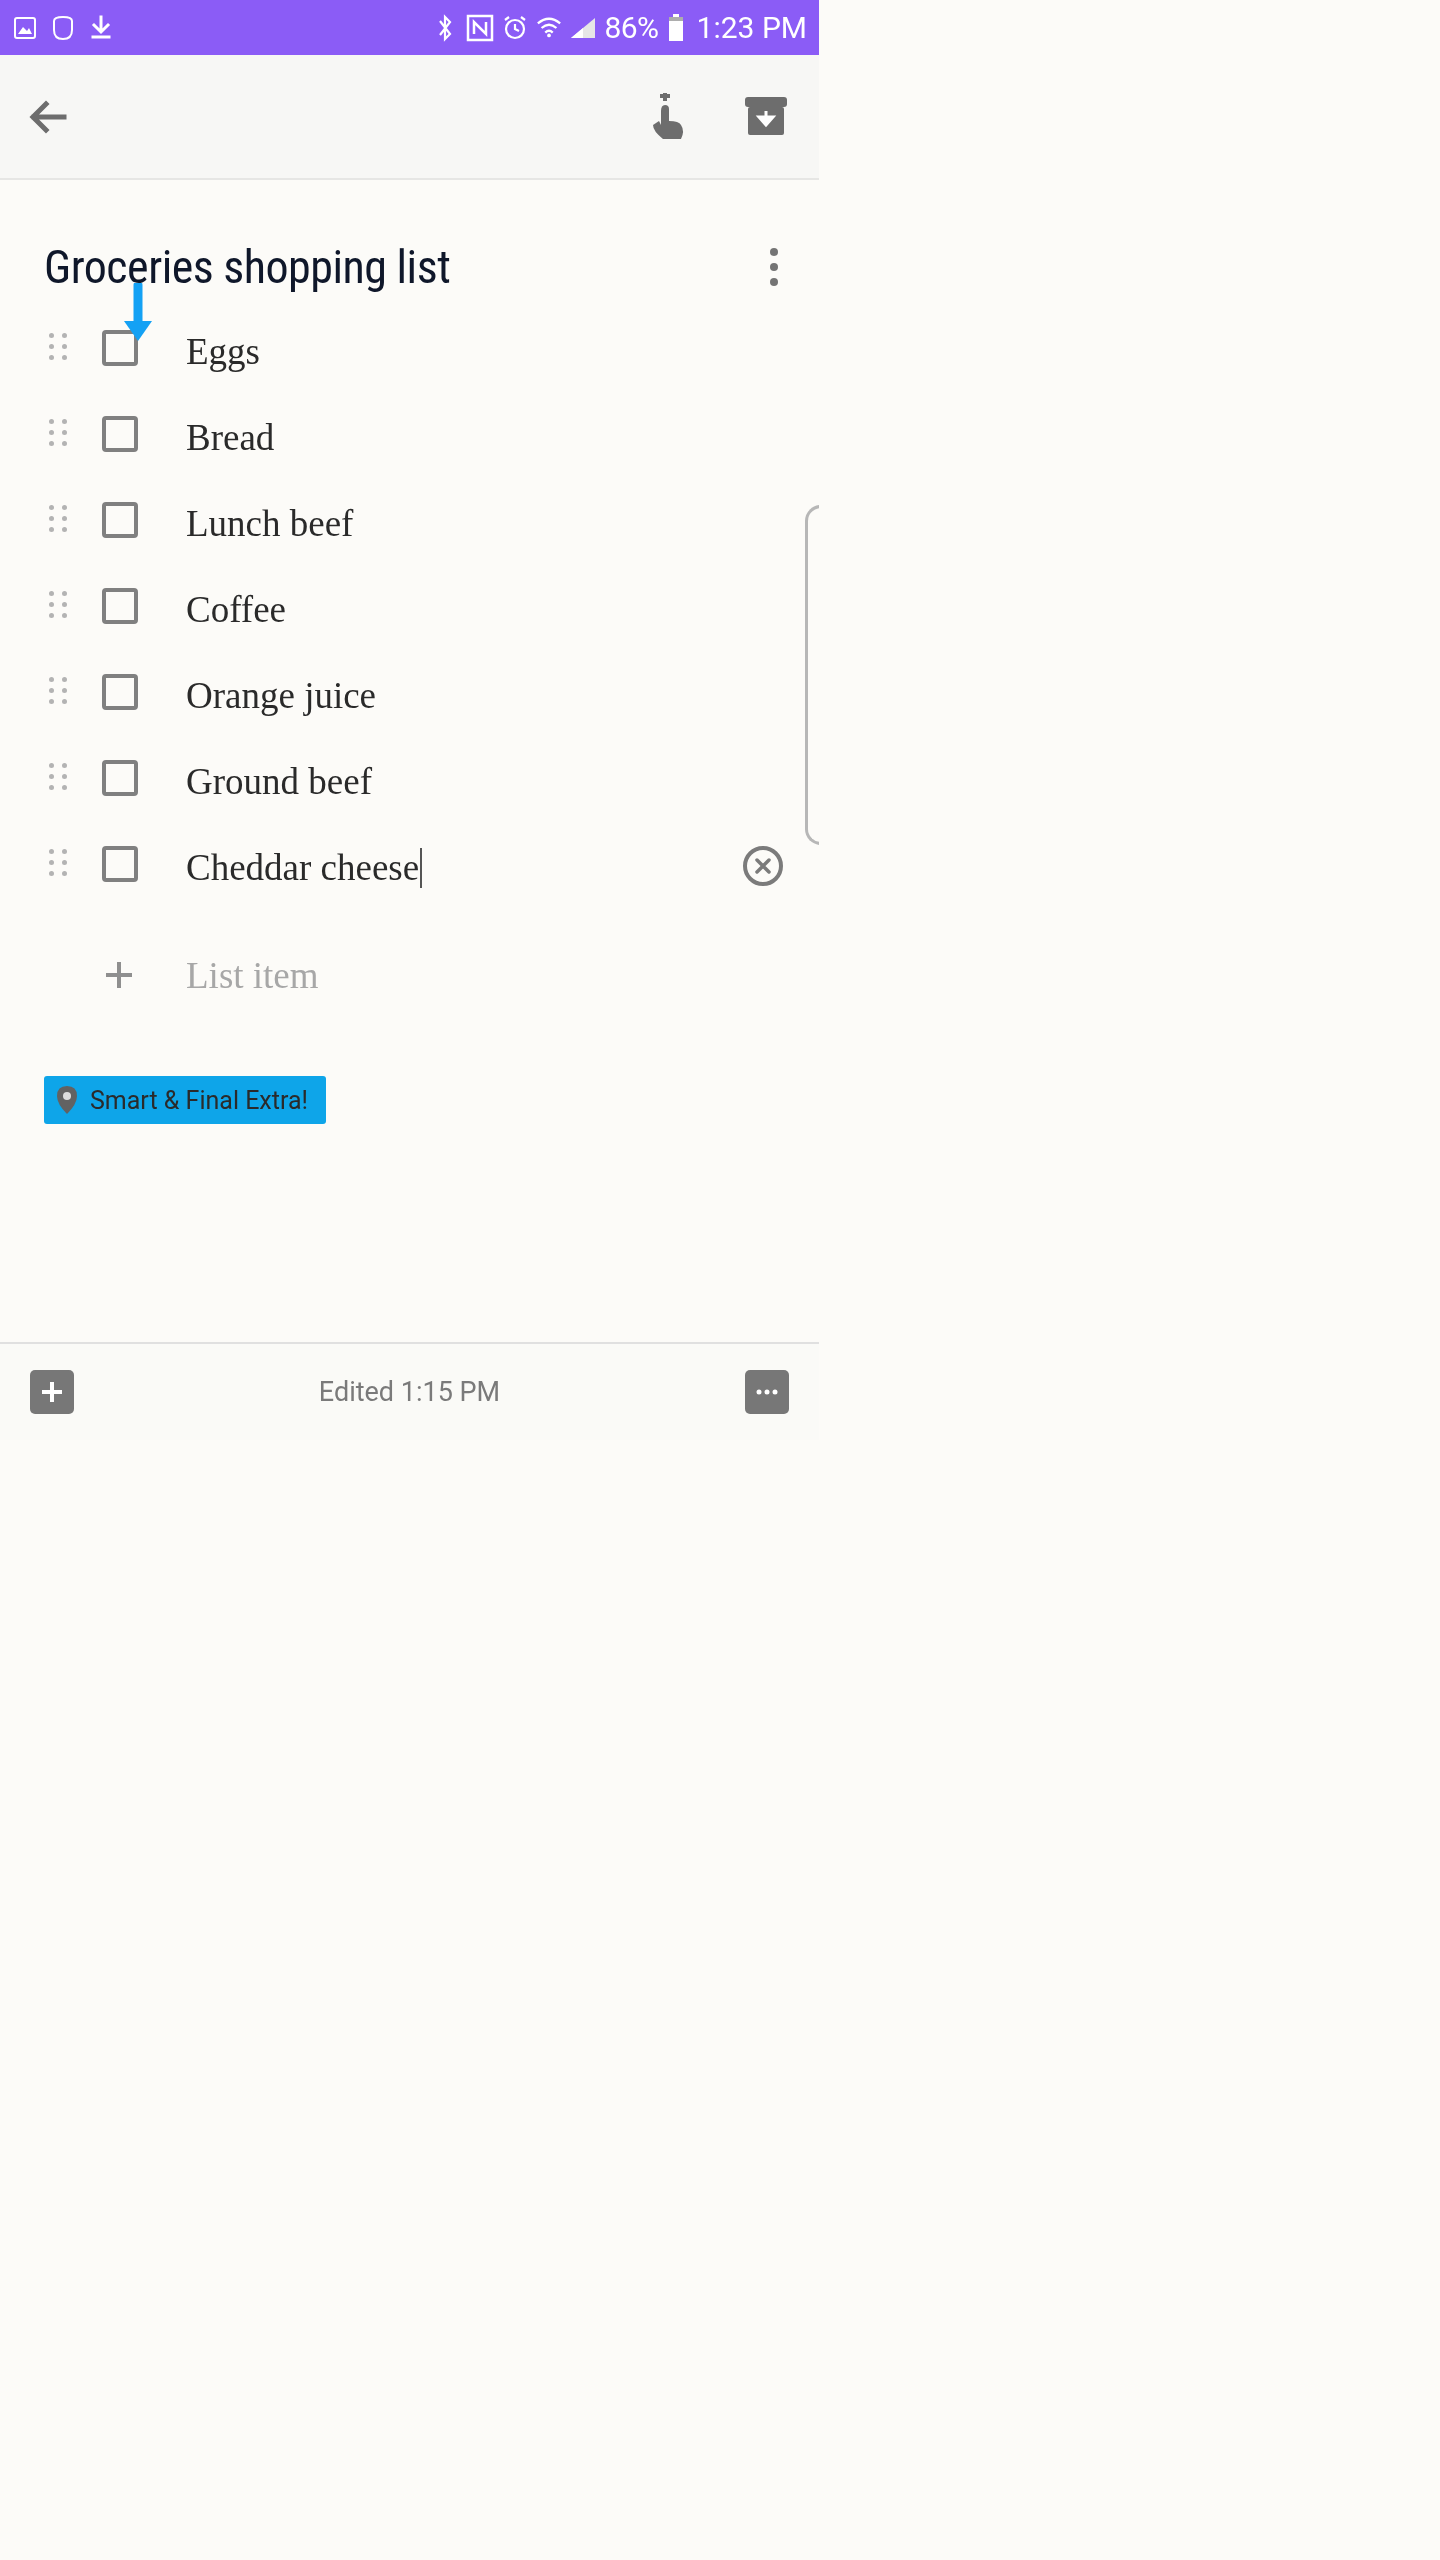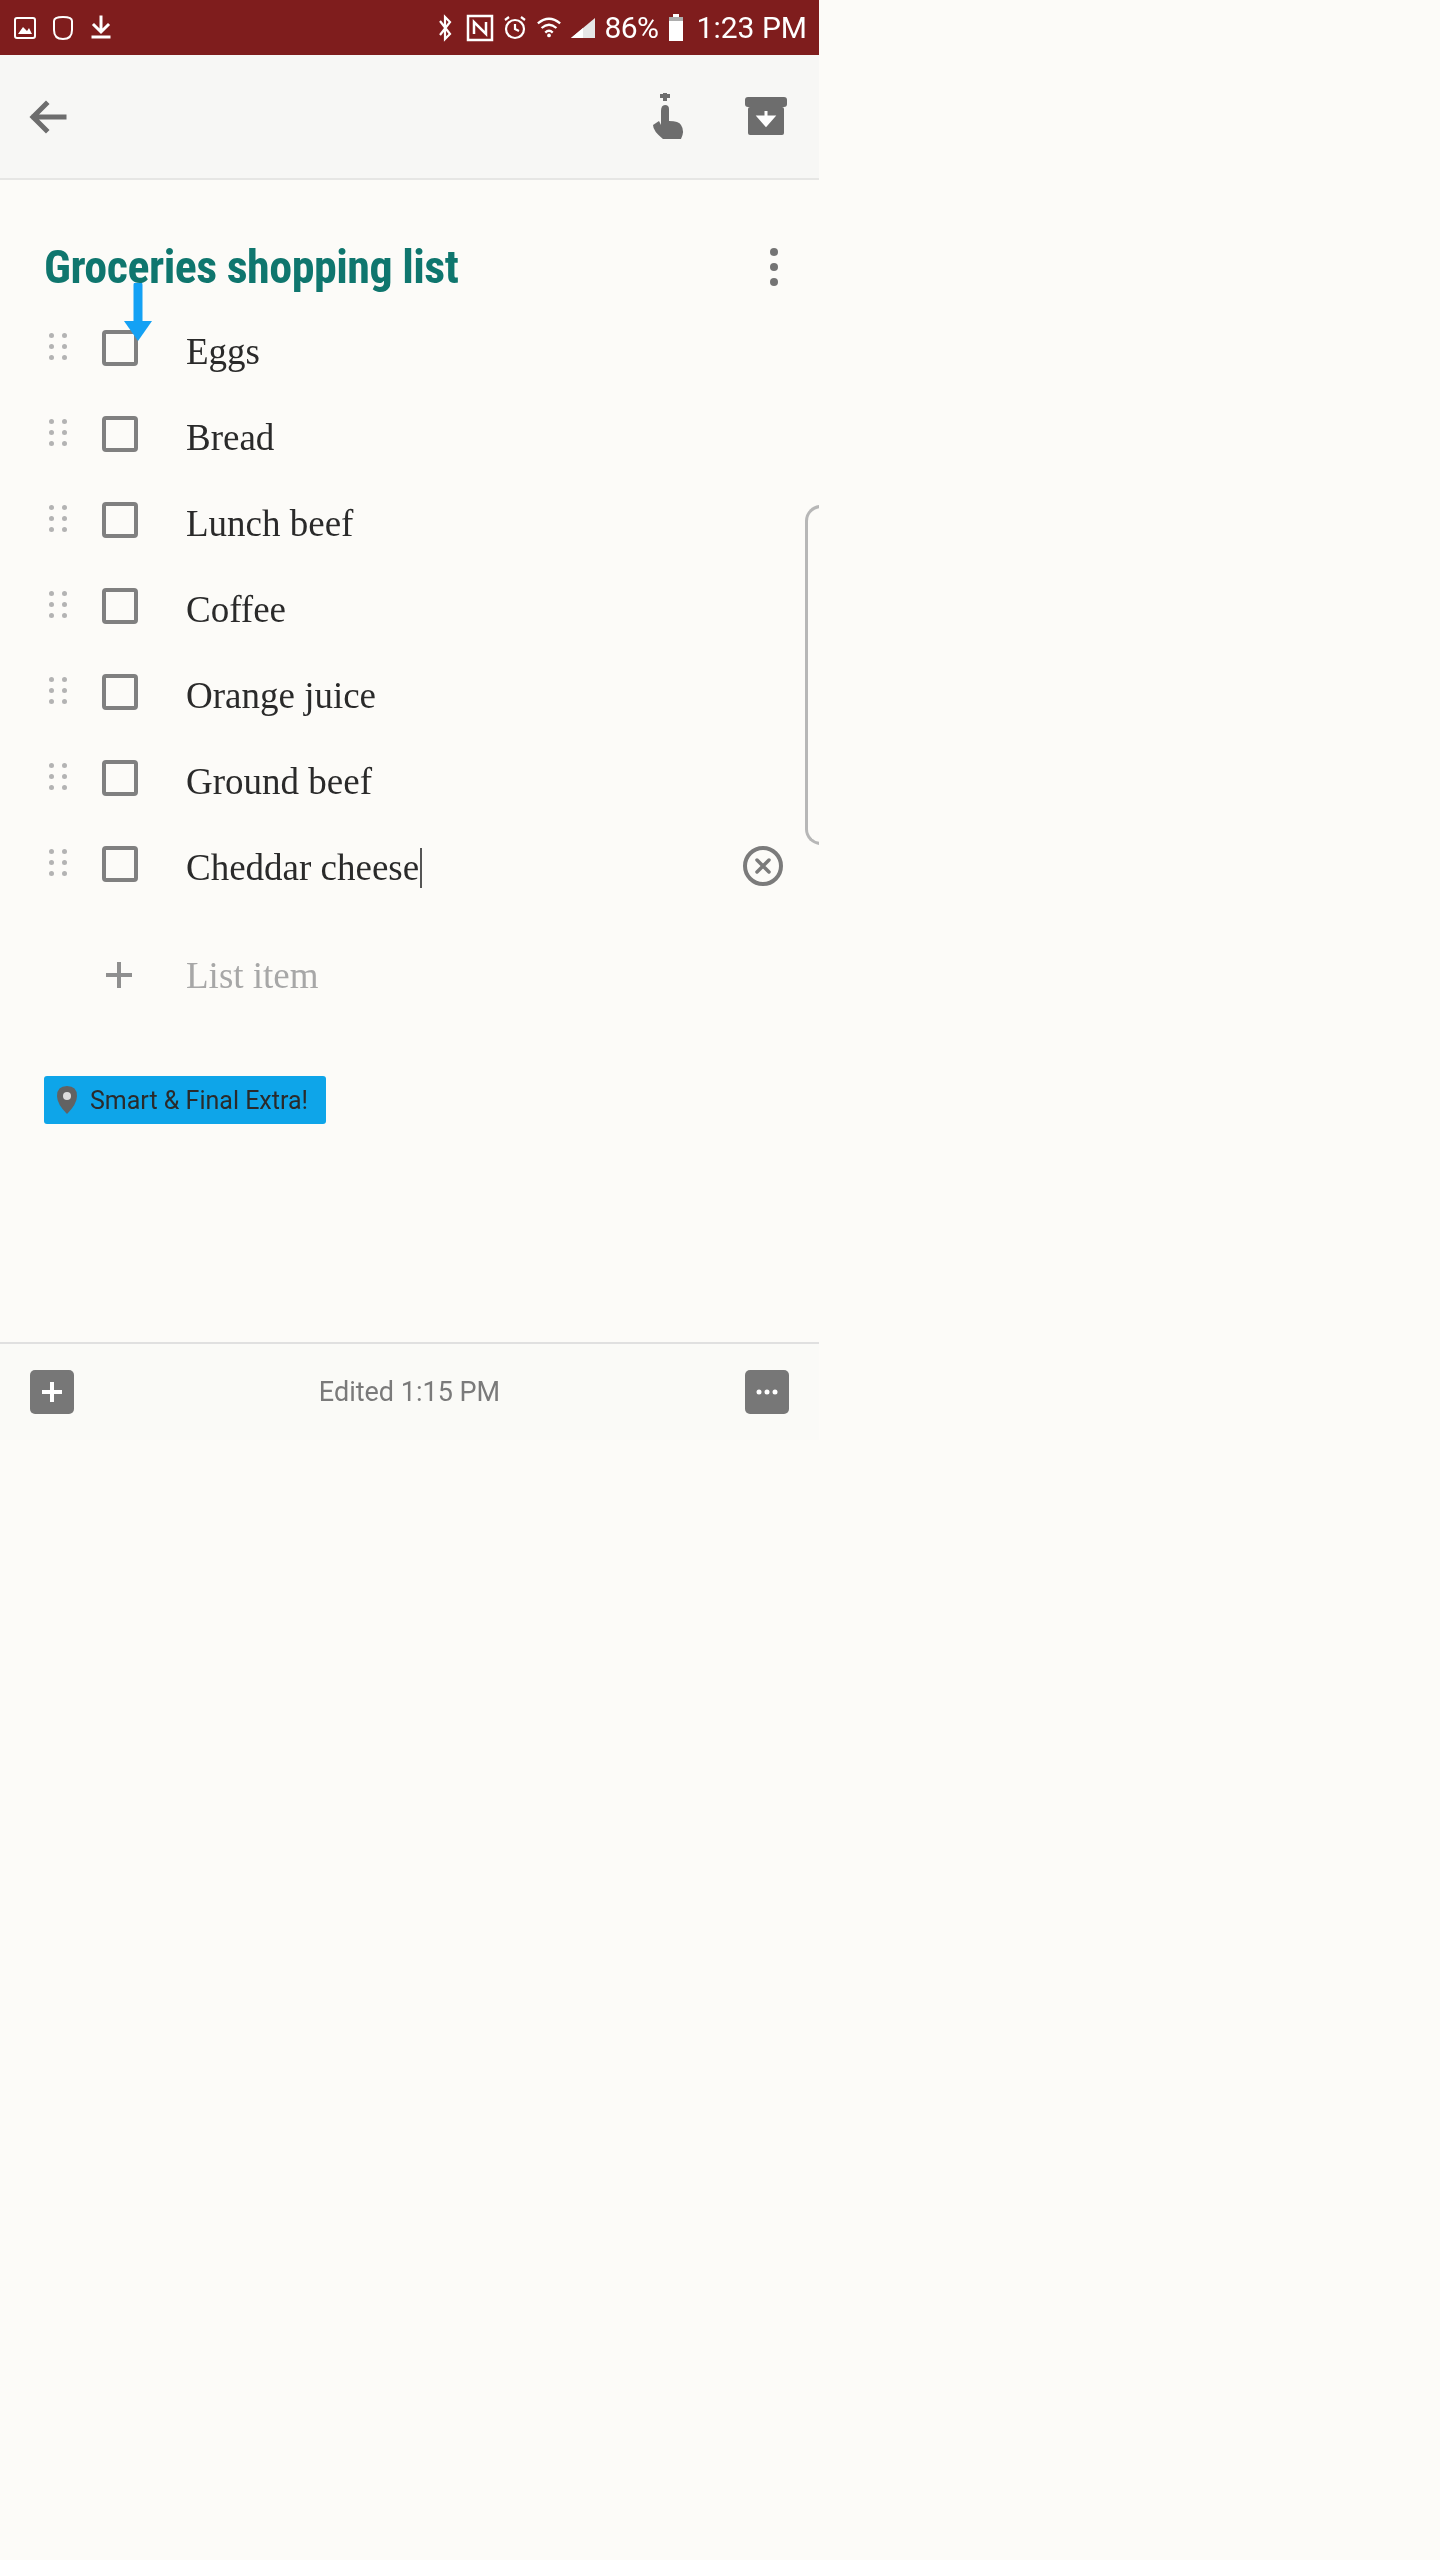--- a/index.html
+++ b/index.html
@@ -7,21 +7,21 @@
     body {
       font-family: 'Roboto', -apple-system, Helvetica, Arial, sans-serif;
       background: #fcfbf8;
       display: flex;
       flex-direction: column;
     }
 
     
     .status-bar {
       height: 55px;
-      background: #7f1d1d;
+      background: #8b5cf6;
       display: flex;
       align-items: center;
       justify-content: space-between;
       padding: 11px 12px;
       color: #fff;
       font-size: 28px;
     }
     .status-left { display: flex; gap: 12px; align-items: center; }
     .status-right { display: flex; gap: 8px; align-items: center; }
     .status-right .battery-pct { font-size: 30px; letter-spacing: -0.5px; }
@@ -48,23 +48,23 @@
       overflow: hidden;
     }
     .title-row {
       display: flex;
       justify-content: space-between;
       align-items: center;
       margin-bottom: 36px;
     }
     .note-title {
       font-family: 'Roboto Condensed', 'Arial Narrow', Arial, sans-serif;
-      font-weight: 700;
+      font-weight: 400;
       font-size: 46px;
-      color: #0f766e;
+      color: #0f172a;
       letter-spacing: -0.5px;
       font-stretch: condensed;
     }
 
     
     .arrow-annot {
       position: absolute;
       left: 118px;
       top: 103px;
       pointer-events: none;

